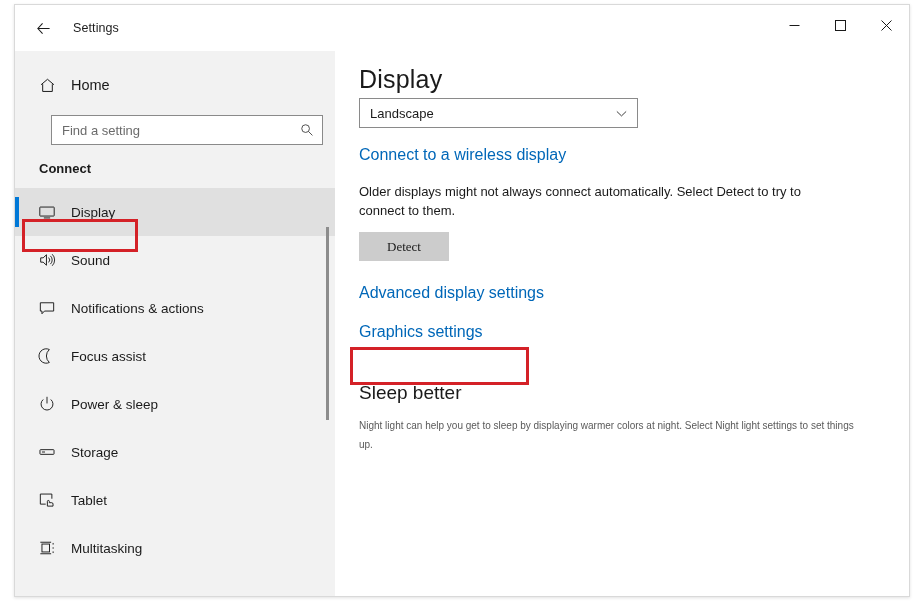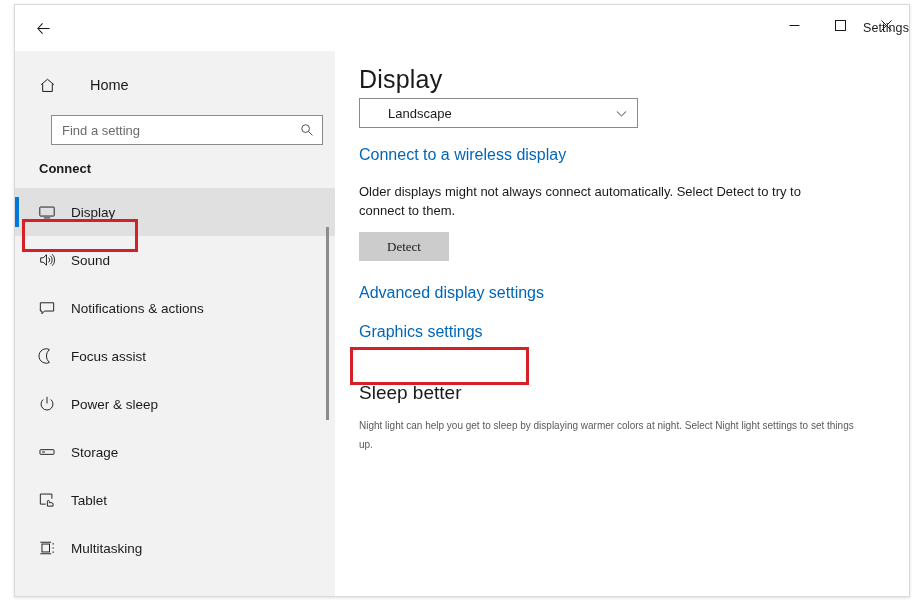--- a/index.html
+++ b/index.html
@@ -35,21 +35,20 @@
 
   
   .titlebar {
     position: absolute;
     left: 0; top: 0;
     width: 100%;
     height: 46px;
     background: #ffffff;
     display: flex;
     align-items: center;
-    justify-content: space-between;
   }
   .back-btn {
     width: 40px; height: 40px;
     margin-left: 8px;
     display: flex; align-items: center; justify-content: center;
     color: #1a1a1a;
     cursor: pointer;
   }
   .title-text {
     margin-left: 10px;
@@ -78,21 +77,20 @@
     bottom: 0;
     background: #f2f2f2;
     overflow: hidden;
   }
   .home-row {
     display: flex;
     align-items: center;
     height: 40px;
     margin: 14px 0 0 12px;
     cursor: pointer;
-    gap: 19px;
   }
   .home-row .ico { width: 40px; display:flex; justify-content:center; align-items:center; color:#1a1a1a; }
   .home-row .lbl { font-size: 14.5px; color: #1a1a1a; margin-left: 4px; }
 
   .search-wrap {
     position: relative;
     margin: 10px 0 0 36px;
     width: 272px;
     height: 30px;
     background: #ffffff;
@@ -201,21 +199,21 @@
   .dropdown {
     margin-top: 4px;
     width: 279px;
     height: 30px;
     background: #ffffff;
     border: 1px solid #8a8a8a;
     box-sizing: border-box;
     display: flex;
     align-items: center;
     justify-content: space-between;
-    padding: 0 9px 0 28px;
+    padding: 0 9px 0 10px;
     cursor: pointer;
   }
   .dropdown .val { font-size: 13px; color: #1a1a1a; }
   .dropdown .chev { color: #3a3a3a; display: flex; }
 
   .section-head {
     font-size: 19px;
     color: #1a1a1a;
     font-weight: normal;
     margin: 36px 0 0 0;

